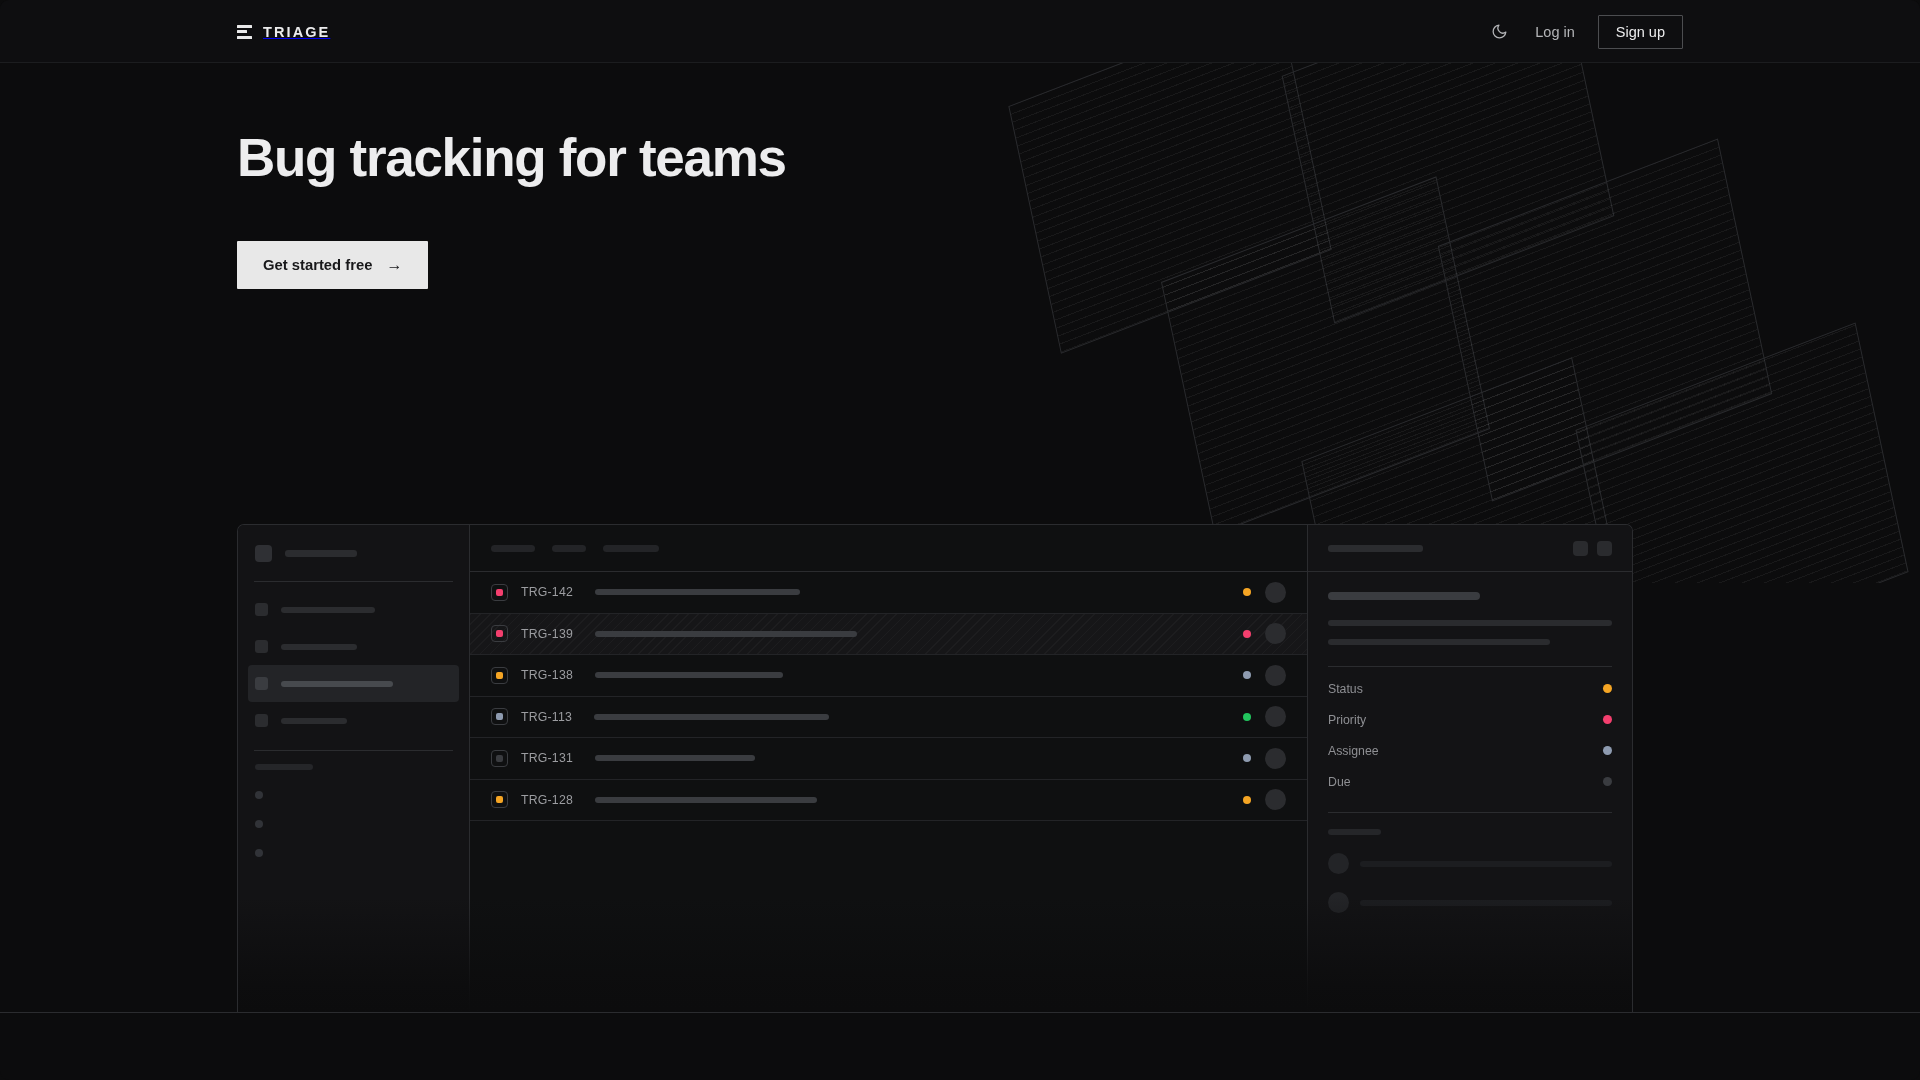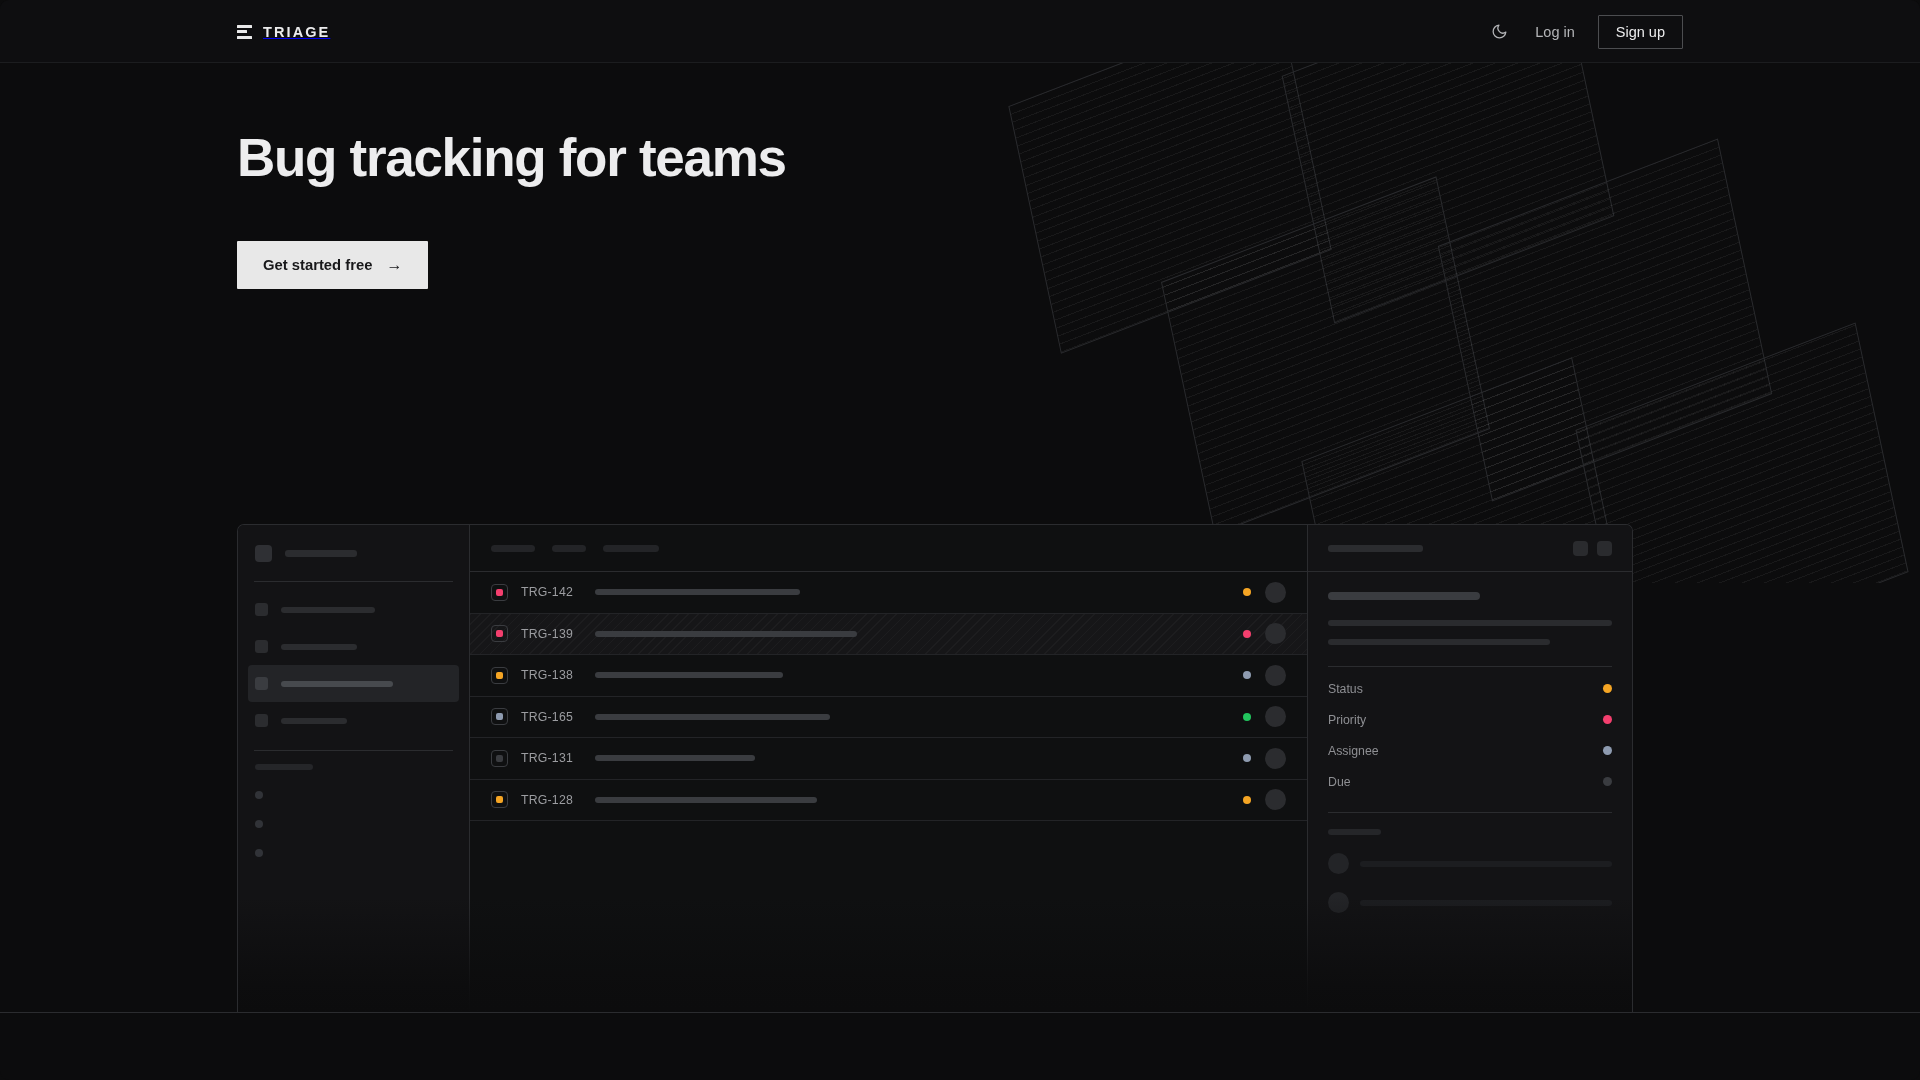--- a/index.html
+++ b/index.html
@@ -265,21 +265,21 @@
         <span class="row-right">
           <i class="st" style="background:#8e9bb0"></i>
           <i class="av"></i>
         </span>
       </div>
 
       <div class="row">
         <span class="pri">
             <i style="background:#8e9bb0"></i>
           </span>
-        <span class="row-id">TRG-165</span>
+        <span class="row-id">TRG-113</span>
         <span class="row-title" style="width:235px"></span>
         <span class="row-right">
           <i class="st" style="background:#22c55e"></i>
           <i class="av"></i>
         </span>
       </div>
 
       <div class="row">
         <span class="pri">
             <i style="background:#3a3c40"></i>

